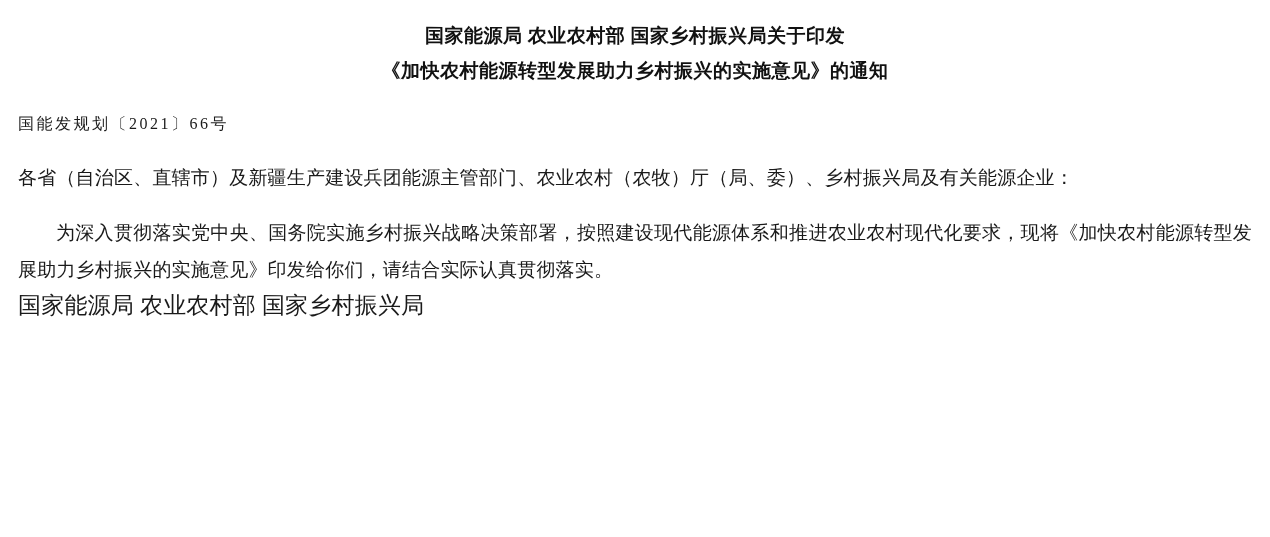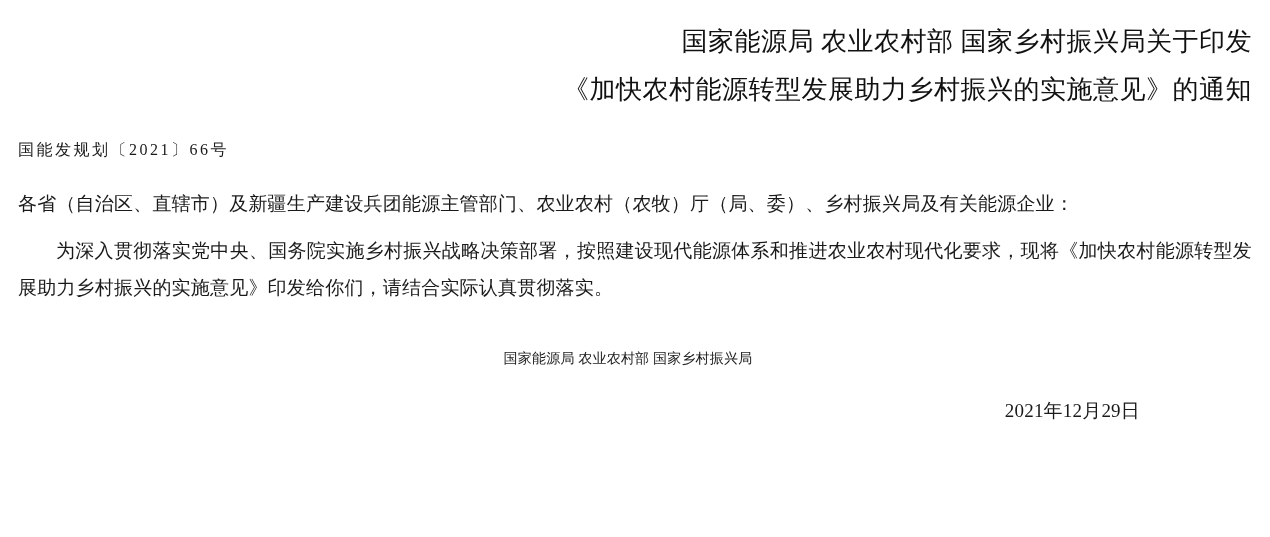--- a/index.html
+++ b/index.html
@@ -18,56 +18,55 @@
     width: 1270px;
     height: 537px;
     box-sizing: border-box;
     padding: 0 18px;
     position: relative;
   }
   .title-block {
     padding-top: 18px;
   }
   .doc-title-line {
-    text-align: right;
-    font-weight: normal;
-    font-size: 26px;
+    text-align: center;
+    font-weight: bold;
+    font-size: 19px;
     line-height: 1.85;
     letter-spacing: 0.5px;
     color: #111111;
   }
   .doc-number {
     font-size: 16px;
     letter-spacing: 2.5px;
     color: #1a1a1a;
     margin-top: 26px;
   }
   .recipients {
     font-size: 19px;
     line-height: 1.6;
     margin-top: 28px;
     color: #1a1a1a;
     letter-spacing: 0.2px;
   }
   .body-para {
     font-size: 19px;
     line-height: 1.95;
-    margin-top: 12px;
+    margin-top: 20px;
     text-align: justify;
     text-justify: inter-ideograph;
     color: #1a1a1a;
     letter-spacing: 0.2px;
   }
   .indent {
     text-indent: 2em;
   }
   .signature {
-    margin-top: 42px;
-    text-align: center;
-    font-size: 14px;
+    text-align: left;
+    font-size: 23px;
     line-height: 1.6;
     padding-right: 14px;
     color: #1a1a1a;
     letter-spacing: 0.2px;
   }
   .date {
     margin-top: 26px;
     text-align: right;
     font-size: 19px;
     line-height: 1.6;
@@ -87,15 +86,14 @@
   </div>
 
   <div class="doc-number">国能发规划〔2021〕66号</div>
 
   <div class="recipients">各省（自治区、直辖市）及新疆生产建设兵团能源主管部门、农业农村（农牧）厅（局、委）、乡村振兴局及有关能源企业：</div>
 
   <div class="body-para indent">为深入贯彻落实党中央、国务院实施乡村振兴战略决策部署，按照建设现代能源体系和推进农业农村现代化要求，现将《加快农村能源转型发展助力乡村振兴的实施意见》印发给你们，请结合实际认真贯彻落实。</div>
 
   <div class="signature">国家能源局  农业农村部  国家乡村振兴局</div>
 
-  <div class="date">2021年12月29日</div>
 
 </div>
 
 </body></html>

